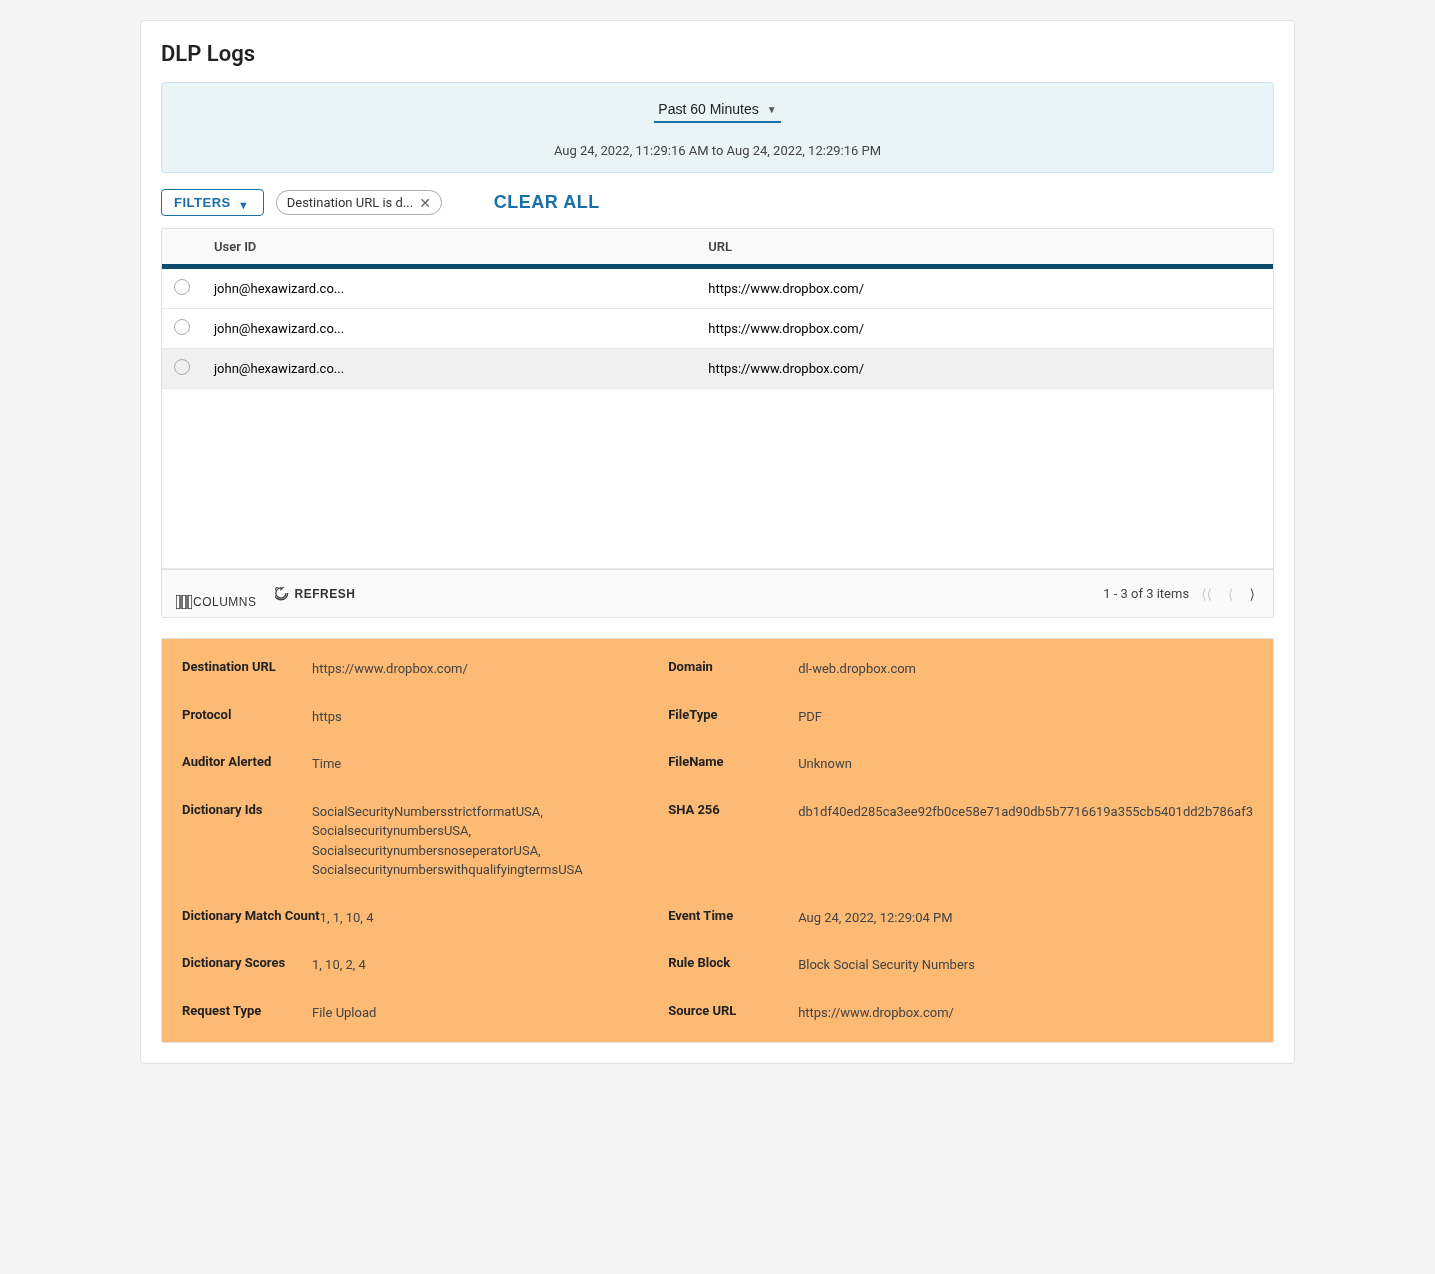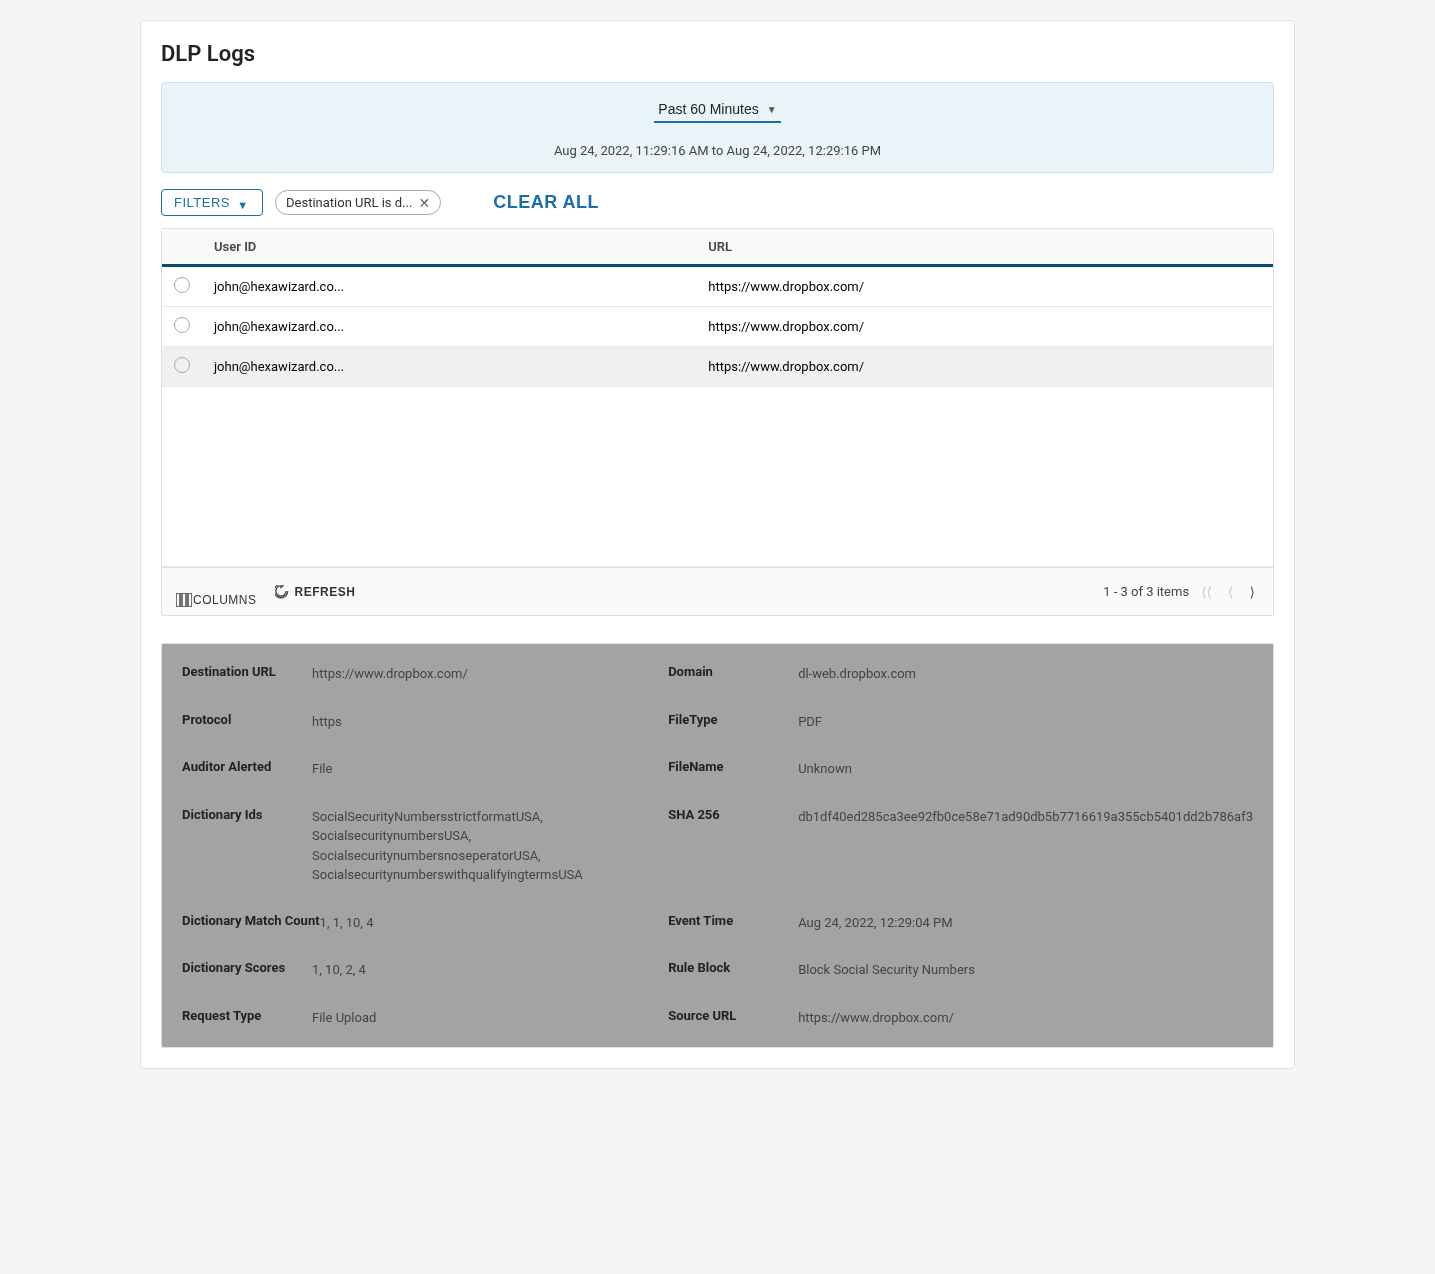--- a/index.html
+++ b/index.html
@@ -66,21 +66,21 @@
     .filters-btn {
       display: flex;
       align-items: center;
       gap: 6px;
       border: 1px solid #1a6fa8;
       color: #1a6fa8;
       background: #fff;
       padding: 5px 12px;
       border-radius: 4px;
       font-size: 13px;
-      font-weight: 400;
+      font-weight: 700;
       cursor: pointer;
       letter-spacing: 0.5px;
     }
     .filter-chip {
       display: flex;
       align-items: center;
       gap: 6px;
       border: 1px solid #aaa;
       border-radius: 16px;
       padding: 4px 10px;
@@ -110,21 +110,21 @@
       border: 1px solid #e0e0e0;
       border-radius: 2px;
       overflow: hidden;
     }
     table {
       width: 100%;
       border-collapse: collapse;
     }
     thead tr {
       background: #f9f9f9;
-      border-bottom: 3px solid #0c4a6e;
+      border-bottom: 5px solid #0c4a6e;
     }
     thead th {
       text-align: left;
       padding: 10px 12px;
       font-size: 13px;
       font-weight: 600;
       color: #444;
     }
     thead th:first-child {
       width: 40px;
@@ -209,25 +209,25 @@
       color: #555;
       font-size: 14px;
       padding: 2px 4px;
     }
     .nav-btn:disabled {
       color: #ccc;
       cursor: default;
     }
     
     .detail-panel {
-      margin-top: 27px;
+      margin-top: 20px;
       padding: 20px 20px;
       border: 1px solid #e0e0e0;
       border-radius: 2px;
-      background: #a3a3a3;
+      background: #fdba74;
     }
     .detail-grid {
       display: grid;
       grid-template-columns: 1fr 1fr;
       row-gap: 28px;
       column-gap: 40px;
     }
     .detail-item {
       display: flex;
       flex-direction: row;
@@ -366,21 +366,21 @@
         <span class="detail-value">https</span>
       </div>
 
       <div class="detail-item">
         <span class="detail-label">FileType</span>
         <span class="detail-value">PDF</span>
       </div>
 
       <div class="detail-item">
         <span class="detail-label">Auditor Alerted</span>
-        <span class="detail-value">File</span>
+        <span class="detail-value">Time</span>
       </div>
 
       <div class="detail-item">
         <span class="detail-label">FileName</span>
         <span class="detail-value">Unknown</span>
       </div>
 
       <div class="detail-item">
         <span class="detail-label">Dictionary Ids</span>
         <span class="detail-value">SocialSecurityNumbersstrictformatUSA, SocialsecuritynumbersUSA, SocialsecuritynumbersnoseperatorUSA, SocialsecuritynumberswithqualifyingtermsUSA</span>

